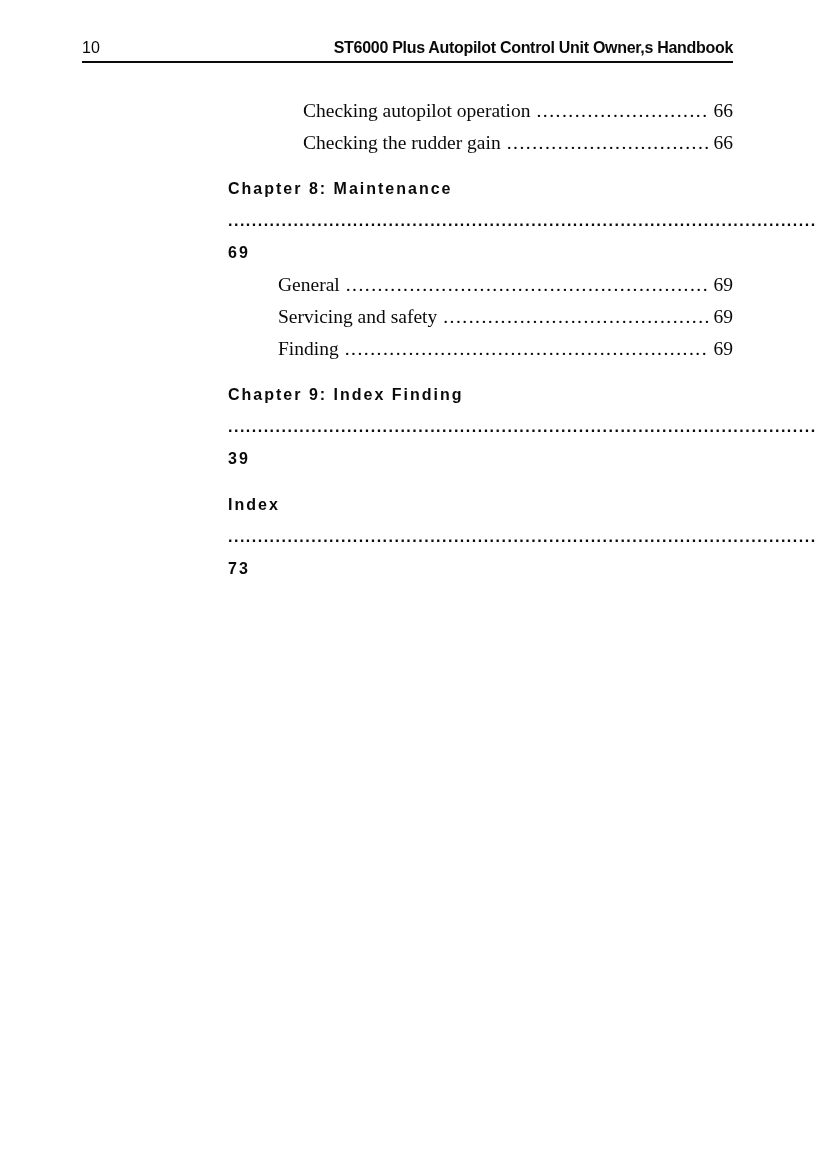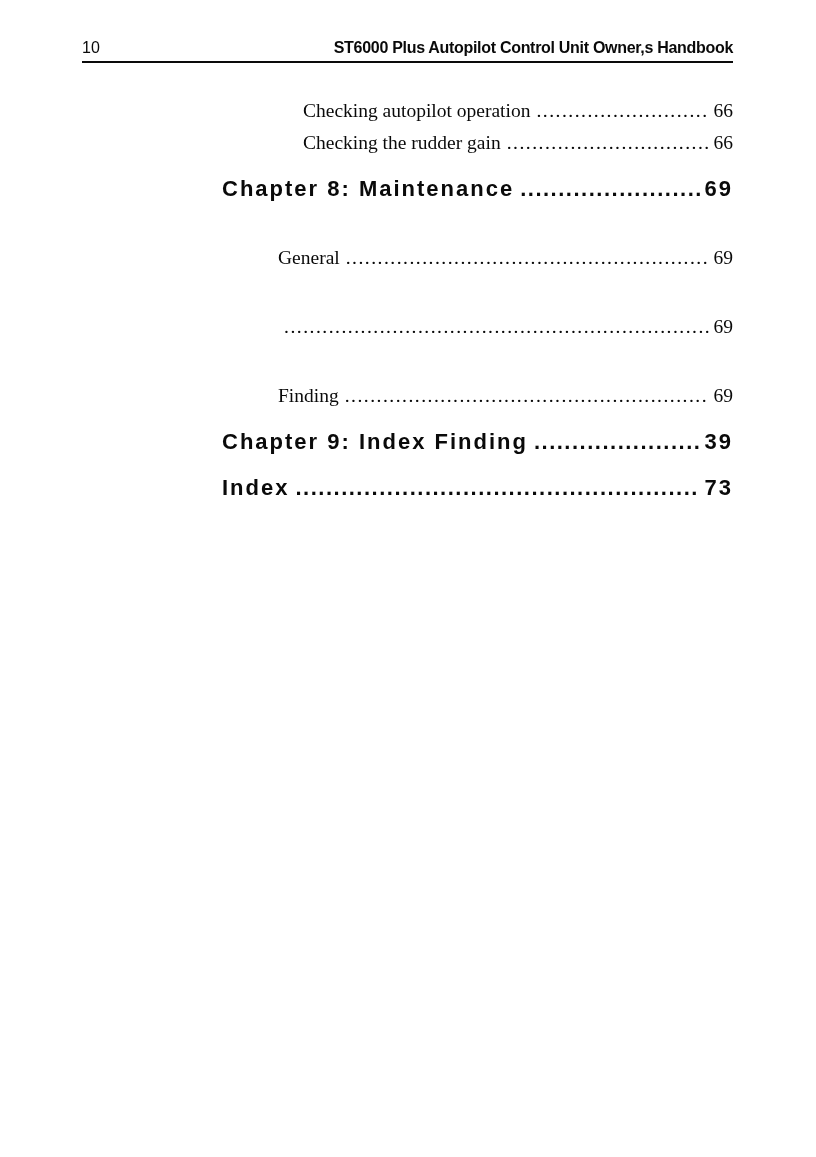--- a/index.html
+++ b/index.html
@@ -33,28 +33,29 @@
   }
   .toc-row {
     display: flex;
     align-items: baseline;
     line-height: 32px;
     font-family: "Liberation Serif", serif;
     font-size: 19.5px;
     color: #0a0a0a;
   }
   .toc-row.level1 { padding-left: 140px; }
-  .toc-row.level2 { padding-left: 196px; margin-top: 37px; }
+  .toc-row.level2 { padding-left: 196px; }
   .toc-row.level3 { padding-left: 221px; }
   .toc-row.chapter {
     font-family: "Liberation Sans", sans-serif;
     font-weight: 700;
-    font-size: 22px;
+    font-size: 16px;
     letter-spacing: 2px;
     margin-top: 14px;
+    flex-direction: column;
   }
   .toc-row.index-gap { }
   .dots {
     flex: 1;
     overflow: hidden;
     white-space: nowrap;
     margin-left: 6px;
     letter-spacing: 1.5px;
   }
   .pagenum {
@@ -87,20 +88,21 @@
         <span class="label">Chapter 8: Maintenance</span>
         <span class="dots">........................................................................................................................................................................................................</span>
         <span class="pagenum">69</span>
       </div>
       <div class="toc-row level2">
         <span class="label">General</span>
         <span class="dots">........................................................................................................................................................................................................</span>
         <span class="pagenum">69</span>
       </div>
       <div class="toc-row level2">
+        <span class="label">Servicing and safety</span>
         <span class="dots">........................................................................................................................................................................................................</span>
         <span class="pagenum">69</span>
       </div>
       <div class="toc-row level2">
         <span class="label">Finding</span>
         <span class="dots">........................................................................................................................................................................................................</span>
         <span class="pagenum">69</span>
       </div>
       <div class="toc-row level1 chapter">
         <span class="label">Chapter 9: Index Finding</span>

